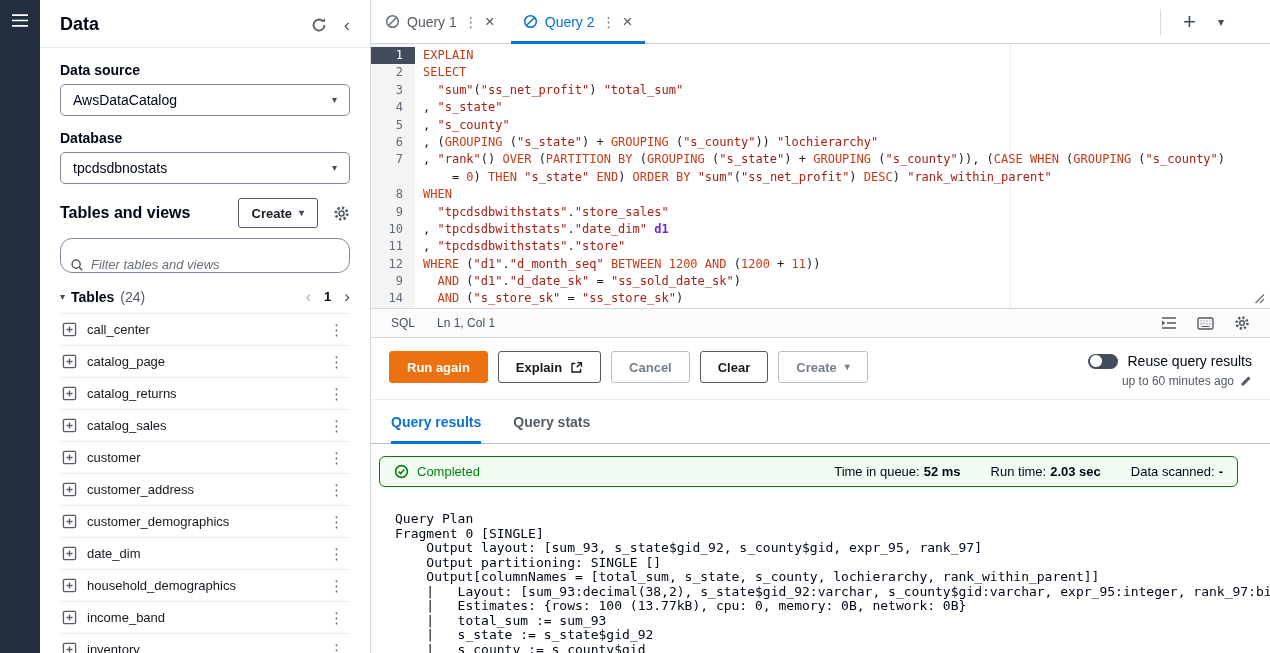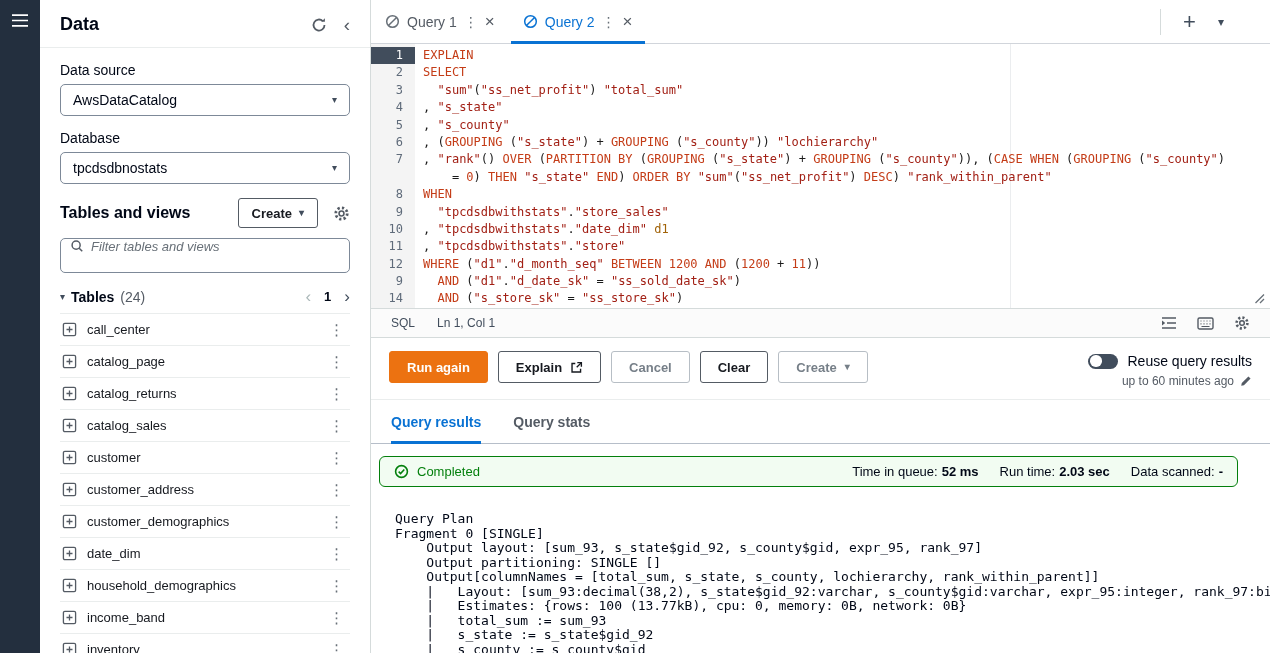--- a/index.html
+++ b/index.html
@@ -13,27 +13,27 @@
   .hamburger{cursor:pointer}
 
   
   .sidebar{width:331px;flex:none;border-right:1px solid #d5dbdb;overflow:hidden;background:#fff}
   .sb-header{display:flex;align-items:center;padding:14px 20px 12px;border-bottom:1px solid #eaeded}
   .sb-header h2{font-size:18px;flex:1}
   .sb-hicons{display:flex;align-items:center;gap:17px}
   .icn{color:#545b64;display:inline-flex;align-items:center;cursor:pointer}
   .chev{font-size:19px;color:#545b64;line-height:1}
   .sb-body{padding:14px 20px 0}
-  .fld-label{font-size:14px;font-weight:normal;display:block;margin-bottom:6px}
+  .fld-label{font-size:14px;font-weight:bold;display:block;margin-bottom:6px}
   .select{height:32px;border:1px solid #7d8998;border-radius:5px;display:flex;align-items:center;justify-content:space-between;padding:4px 12px;font-size:14px;margin-bottom:14px;background:#fff;cursor:pointer}
   .caret{font-size:10px;color:#414d5c;line-height:1}
   .tv-row{display:flex;align-items:center;margin:8px 0 10px}
   .tv-row h3{font-size:16px;flex:1}
   .btn-create{height:30px;border:1px solid #545b64;border-radius:3px;background:#fff;font-family:inherit;font-weight:bold;font-size:13px;color:#16191f;padding:0 13px;display:inline-flex;align-items:center;gap:7px;margin-right:15px;cursor:pointer}
-  .search{height:35px;border:1px solid #7d8998;border-radius:5px;display:flex;align-items:flex-start;padding:0 9px;gap:7px}
+  .search{height:35px;border:1px solid #7d8998;border-radius:12px;display:flex;align-items:flex-end;padding:0 9px;gap:7px}
   .search input{border:none;outline:none;flex:1;font-size:13px;font-family:inherit;min-width:0}
   .search input::placeholder{color:#687078;font-style:italic}
   .tables-head{display:flex;align-items:center;margin:15px 0 8px;font-size:14px;gap:6px}
   .tables-head .lbl{font-weight:bold}
   .tables-head .cnt{color:#545b64}
   .pager{margin-left:auto;display:flex;gap:13px;font-size:14px;align-items:center}
   .pg-prev{color:#aab7b8;font-size:17px;line-height:1;cursor:pointer}
   .pg-num{font-weight:bold;font-size:13px;cursor:pointer}
   .pg-next{color:#414d5c;font-size:17px;line-height:1;cursor:pointer}
   .table-row{display:flex;align-items:center;height:32px;border-top:1px solid #eaeded;gap:10px;padding:0 2px;cursor:pointer}
@@ -59,21 +59,21 @@
   .tab-caret{font-size:12px;color:#414d5c;cursor:pointer}
 
   
   .editor{position:relative;height:264px;flex:none;overflow:hidden;padding-top:3px;cursor:text}
   .gutter-bg{position:absolute;left:0;top:0;bottom:0;width:44px;background:#f4f4f4}
   .print-margin{position:absolute;left:639px;top:0;bottom:0;width:1px;background:#ebedef}
   .ed-row{display:flex;height:17.4px;line-height:17.4px;font-family:"DejaVu Sans Mono",monospace;font-size:12px}
   .gut{width:44px;flex:none;text-align:right;padding-right:12px;color:#5f6b7a;position:relative;z-index:1}
   .gut.active{background:#414d5c;color:#fff}
   .code{white-space:pre;padding-left:8px;position:relative;z-index:1}
-  .tk-k{color:#c43c17}.tk-s{color:#a22015}.tk-n{color:#c43c17}.tk-p{color:#1b1b1b}.tk-b{color:#a16207;font-weight:normal}
+  .tk-k{color:#c43c17}.tk-s{color:#a22015}.tk-n{color:#c43c17}.tk-p{color:#1b1b1b}.tk-b{color:#6d28d9;font-weight:bold}
   .resize{position:absolute;right:5px;bottom:4px;color:#687078;cursor:ns-resize;z-index:2}
 
   
   .statusbar{height:30px;flex:none;display:flex;align-items:center;gap:22px;padding:0 20px;border-top:1px solid #d5dbdb;border-bottom:1px solid #d5dbdb;background:#fbfbfb;font-size:12px;color:#414d5c}
   .status-icons{margin-left:auto;display:flex;gap:20px;align-items:center;color:#414d5c}
 
   
   .toolbar{flex:none;display:flex;align-items:flex-start;gap:10px;padding:13px 18px 11px;border-bottom:1px solid #eaeded}
   .btn{height:32px;border-radius:3px;font-family:inherit;font-size:13px;font-weight:bold;padding:8px 17px;background:#fff;border:1px solid #545b64;color:#16191f;display:inline-flex;align-items:center;gap:8px;cursor:pointer}
   .btn.primary{background:#ec7211;border-color:#ec7211;color:#fff}
@@ -87,21 +87,21 @@
 
   
   .results-tabs{flex:none;height:44px;display:flex;align-items:stretch;gap:32px;padding:0 20px;border-bottom:1px solid #b6bec9}
   .rtab{display:flex;align-items:center;font-size:14px;font-weight:bold;color:#545b64;position:relative;cursor:pointer}
   .rtab.active{color:#0972d3}
   .rtab.active::after{content:"";position:absolute;left:0;right:0;bottom:-1px;height:3px;background:#0972d3}
 
   
   .banner{flex:none;margin:12px 32px 0 8px;border:1px solid #037f0c;background:#f2fcf2;border-radius:6px;display:flex;align-items:center;padding:7px 14px;font-size:13px}
   .b-left{display:flex;align-items:center;gap:8px;color:#037f0c}
-  .metrics{margin-left:auto;display:flex;gap:21px}
+  .metrics{margin-left:auto;display:flex;gap:30px}
   .metric{color:#000716;white-space:nowrap}
   .m-value{font-weight:bold;margin-left:4px}
 
   
   .output{font-family:"DejaVu Sans Mono",monospace;font-size:13px;line-height:14.5px;color:#000716;padding:25px 18px 0 24px;overflow:hidden;flex:1;white-space:pre}
 </style>
 </head>
 <body>
 
 <div class="app">

